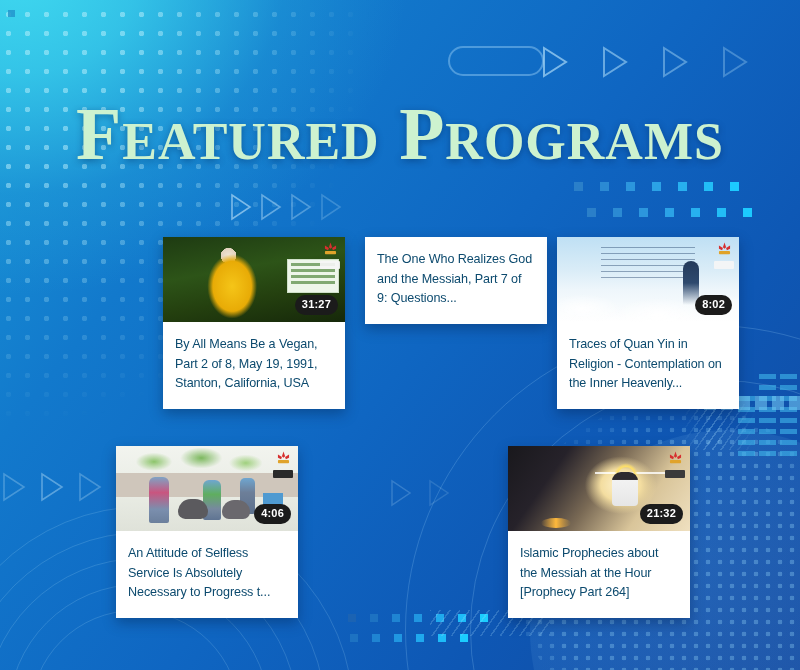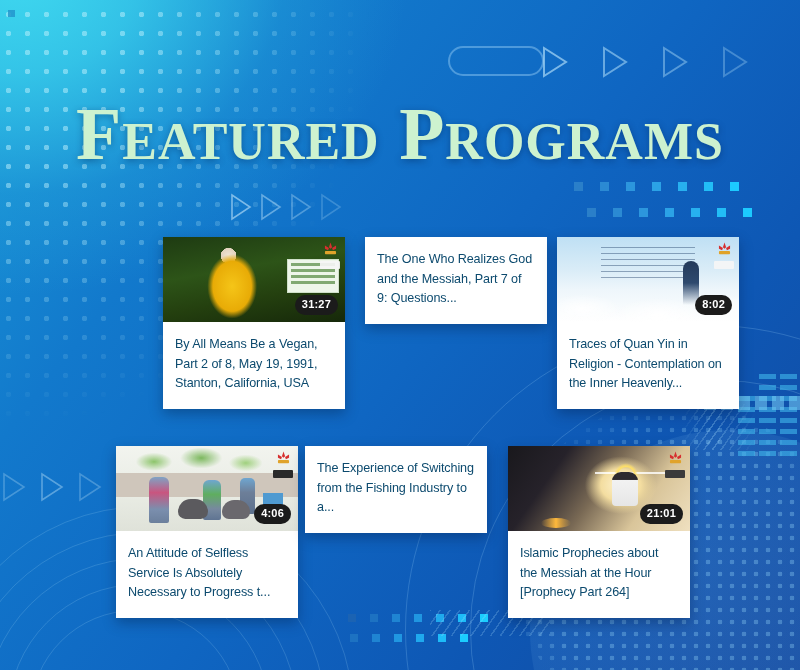--- a/index.html
+++ b/index.html
@@ -400,36 +400,35 @@
         <path d="M19 7 L14 10 L15 13 L19 11 Z" fill="#d62f2f"></path>
         <rect x="5" y="14" width="14" height="4" rx="1" fill="#e0a32a"></rect>
       </svg>
       <div class="badge-sub" style="background:#2a2a2a;"></div>
       <div class="duration">4:06</div>
     </div>
     <div class="card-title">An Attitude of Selfless Service Is Absolutely Necessary to Progress t...</div>
   </div>
 
   <div class="card" style="left:305px; top:446px;">
-    <div class="card-title">The Experience of Switching from the Fishing Industry to a...</div>
   </div>
 
   <div class="card" style="left:508px; top:446px;">
     <div class="thumb">
       <div class="thumb-art art6">
           <div class="beam"></div>
           <div class="halo"></div>
           <div class="mon"></div>
           <div class="flame"></div>
         </div>
       <svg class="badge-logo" viewBox="0 0 24 24">
         <path d="M12 3 L14 9 L12 11 L10 9 Z" fill="#d62f2f"></path>
         <path d="M5 7 L10 10 L9 13 L5 11 Z" fill="#d62f2f"></path>
         <path d="M19 7 L14 10 L15 13 L19 11 Z" fill="#d62f2f"></path>
         <rect x="5" y="14" width="14" height="4" rx="1" fill="#e0a32a"></rect>
       </svg>
       <div class="badge-sub" style="background:#3a3a3a;"></div>
-      <div class="duration">21:01</div>
+      <div class="duration">21:32</div>
     </div>
     <div class="card-title">Islamic Prophecies about the Messiah at the Hour [Prophecy Part 264]</div>
   </div>
 
 </div>
 
 </body></html>

